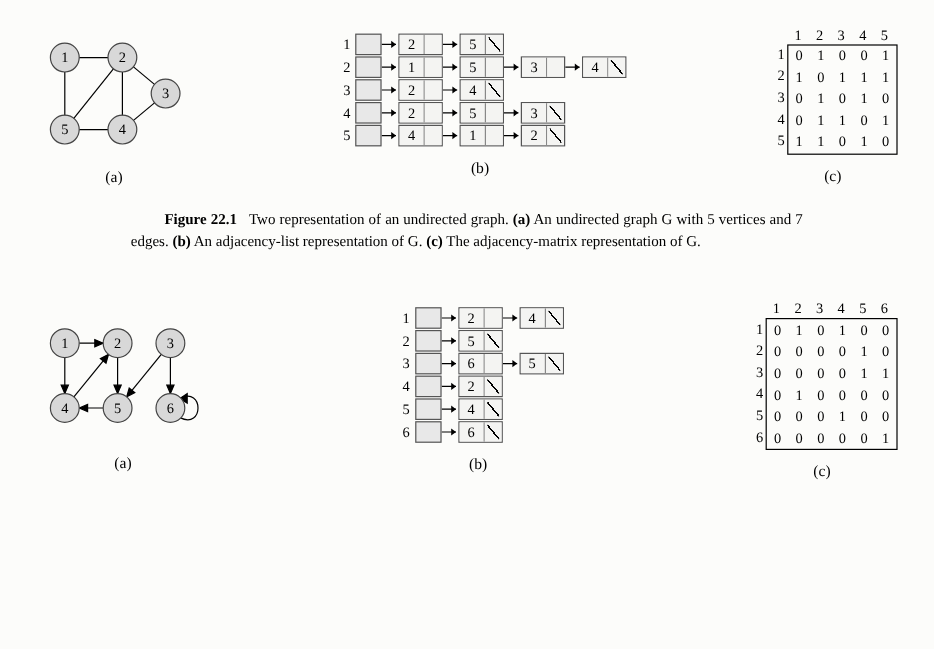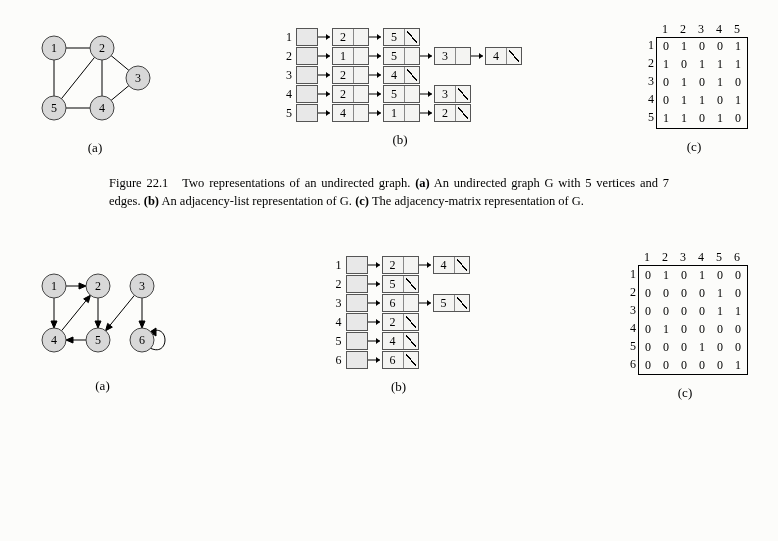--- a/index.html
+++ b/index.html
@@ -19,21 +19,21 @@
   }
   .panel { display: flex; flex-direction: column; align-items: center; }
   .panel-label { margin-top: 10px; font-size: 13px; }
   .caption {
     font-size: 12.5px;
     line-height: 1.45;
     max-width: 560px;
     margin: 0 auto;
     text-align: justify;
   }
-  .caption .lead { font-weight: normal; }
+  .caption .lead { font-weight: bold; margin-left: 28px; }
   .caption .part { font-weight: bold; }
   
   svg.graph { display: block; }
   svg .node { fill: #d8d8d8; stroke: #444; stroke-width: 1; }
   svg .edge { stroke: #000; stroke-width: 1; fill: none; }
   svg .arrow { stroke: #000; stroke-width: 1; fill: #000; }
   svg .nlabel { font: 12px "Times New Roman", serif; text-anchor: middle; dominant-baseline: central; }
   
   .adjlist { display: flex; flex-direction: column; gap: 1px; }
   .adjrow { display: flex; align-items: center; }
@@ -341,21 +341,21 @@
               </div>
             </div>
           </div>
         </div>
       <div class="panel-label">(c)</div>
     </div>
 
   </div>
   <div class="caption">
     <span class="lead">Figure 22.1</span>&nbsp;&nbsp;
-    <span>Two representations of an undirected graph.</span>
+    <span>Two representation of an undirected graph.</span>
     <span class="part">(a)</span>
     <span>An undirected graph G with 5 vertices and 7 edges.</span>
     <span class="part">(b)</span>
     <span>An adjacency-list representation of G.</span>
     <span class="part">(c)</span>
     <span>The adjacency-matrix representation of G.</span>
   </div>
 </div>
 
 <div class="figure-block">

